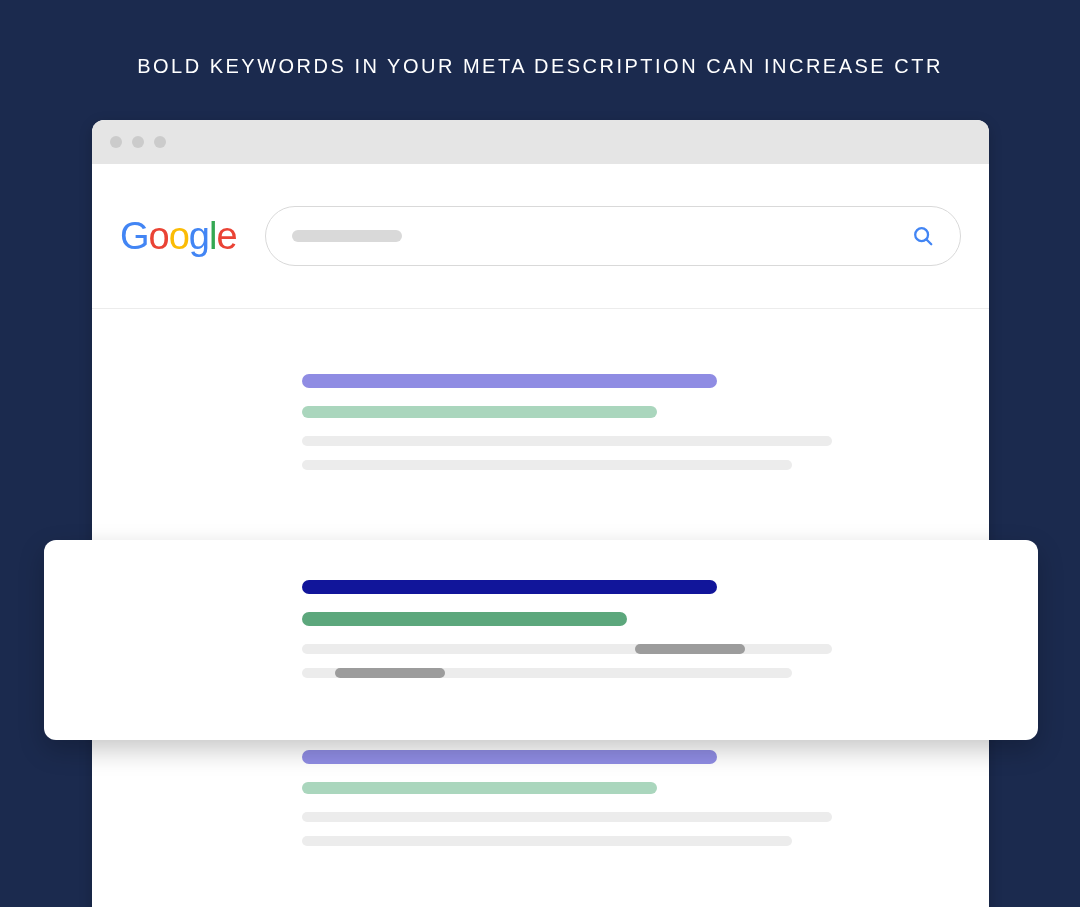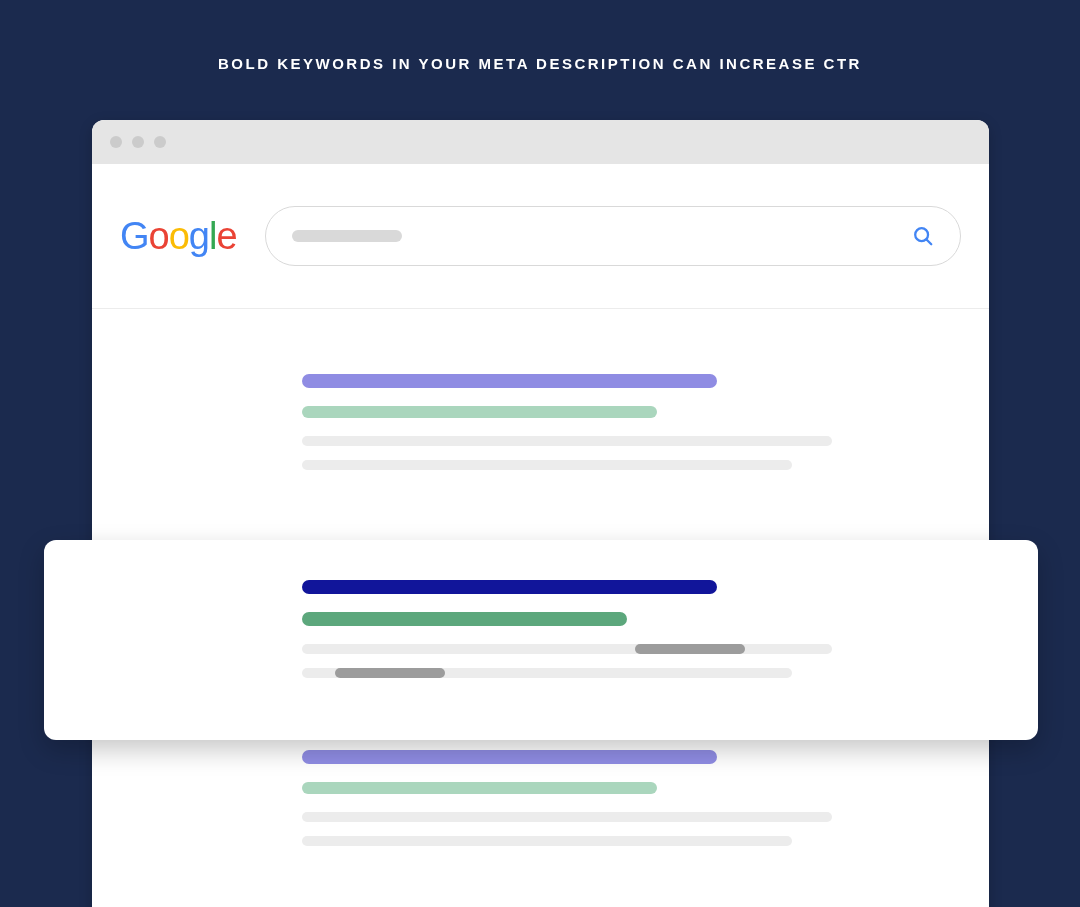--- a/index.html
+++ b/index.html
@@ -8,22 +8,22 @@
     height: 907px;
     background: #1b2a4e;
     font-family: -apple-system, BlinkMacSystemFont, "Segoe UI", Arial, sans-serif;
     overflow: hidden;
     position: relative;
   }
   .heading {
     color: #ffffff;
     text-align: center;
     letter-spacing: 2.5px;
-    font-size: 15px;
-    font-weight: 700;
+    font-size: 20px;
+    font-weight: 400;
     padding-top: 55px;
   }
 
   .browser {
     position: absolute;
     top: 120px;
     left: 92px;
     width: 897px;
     height: 900px;
     background: #ffffff;

